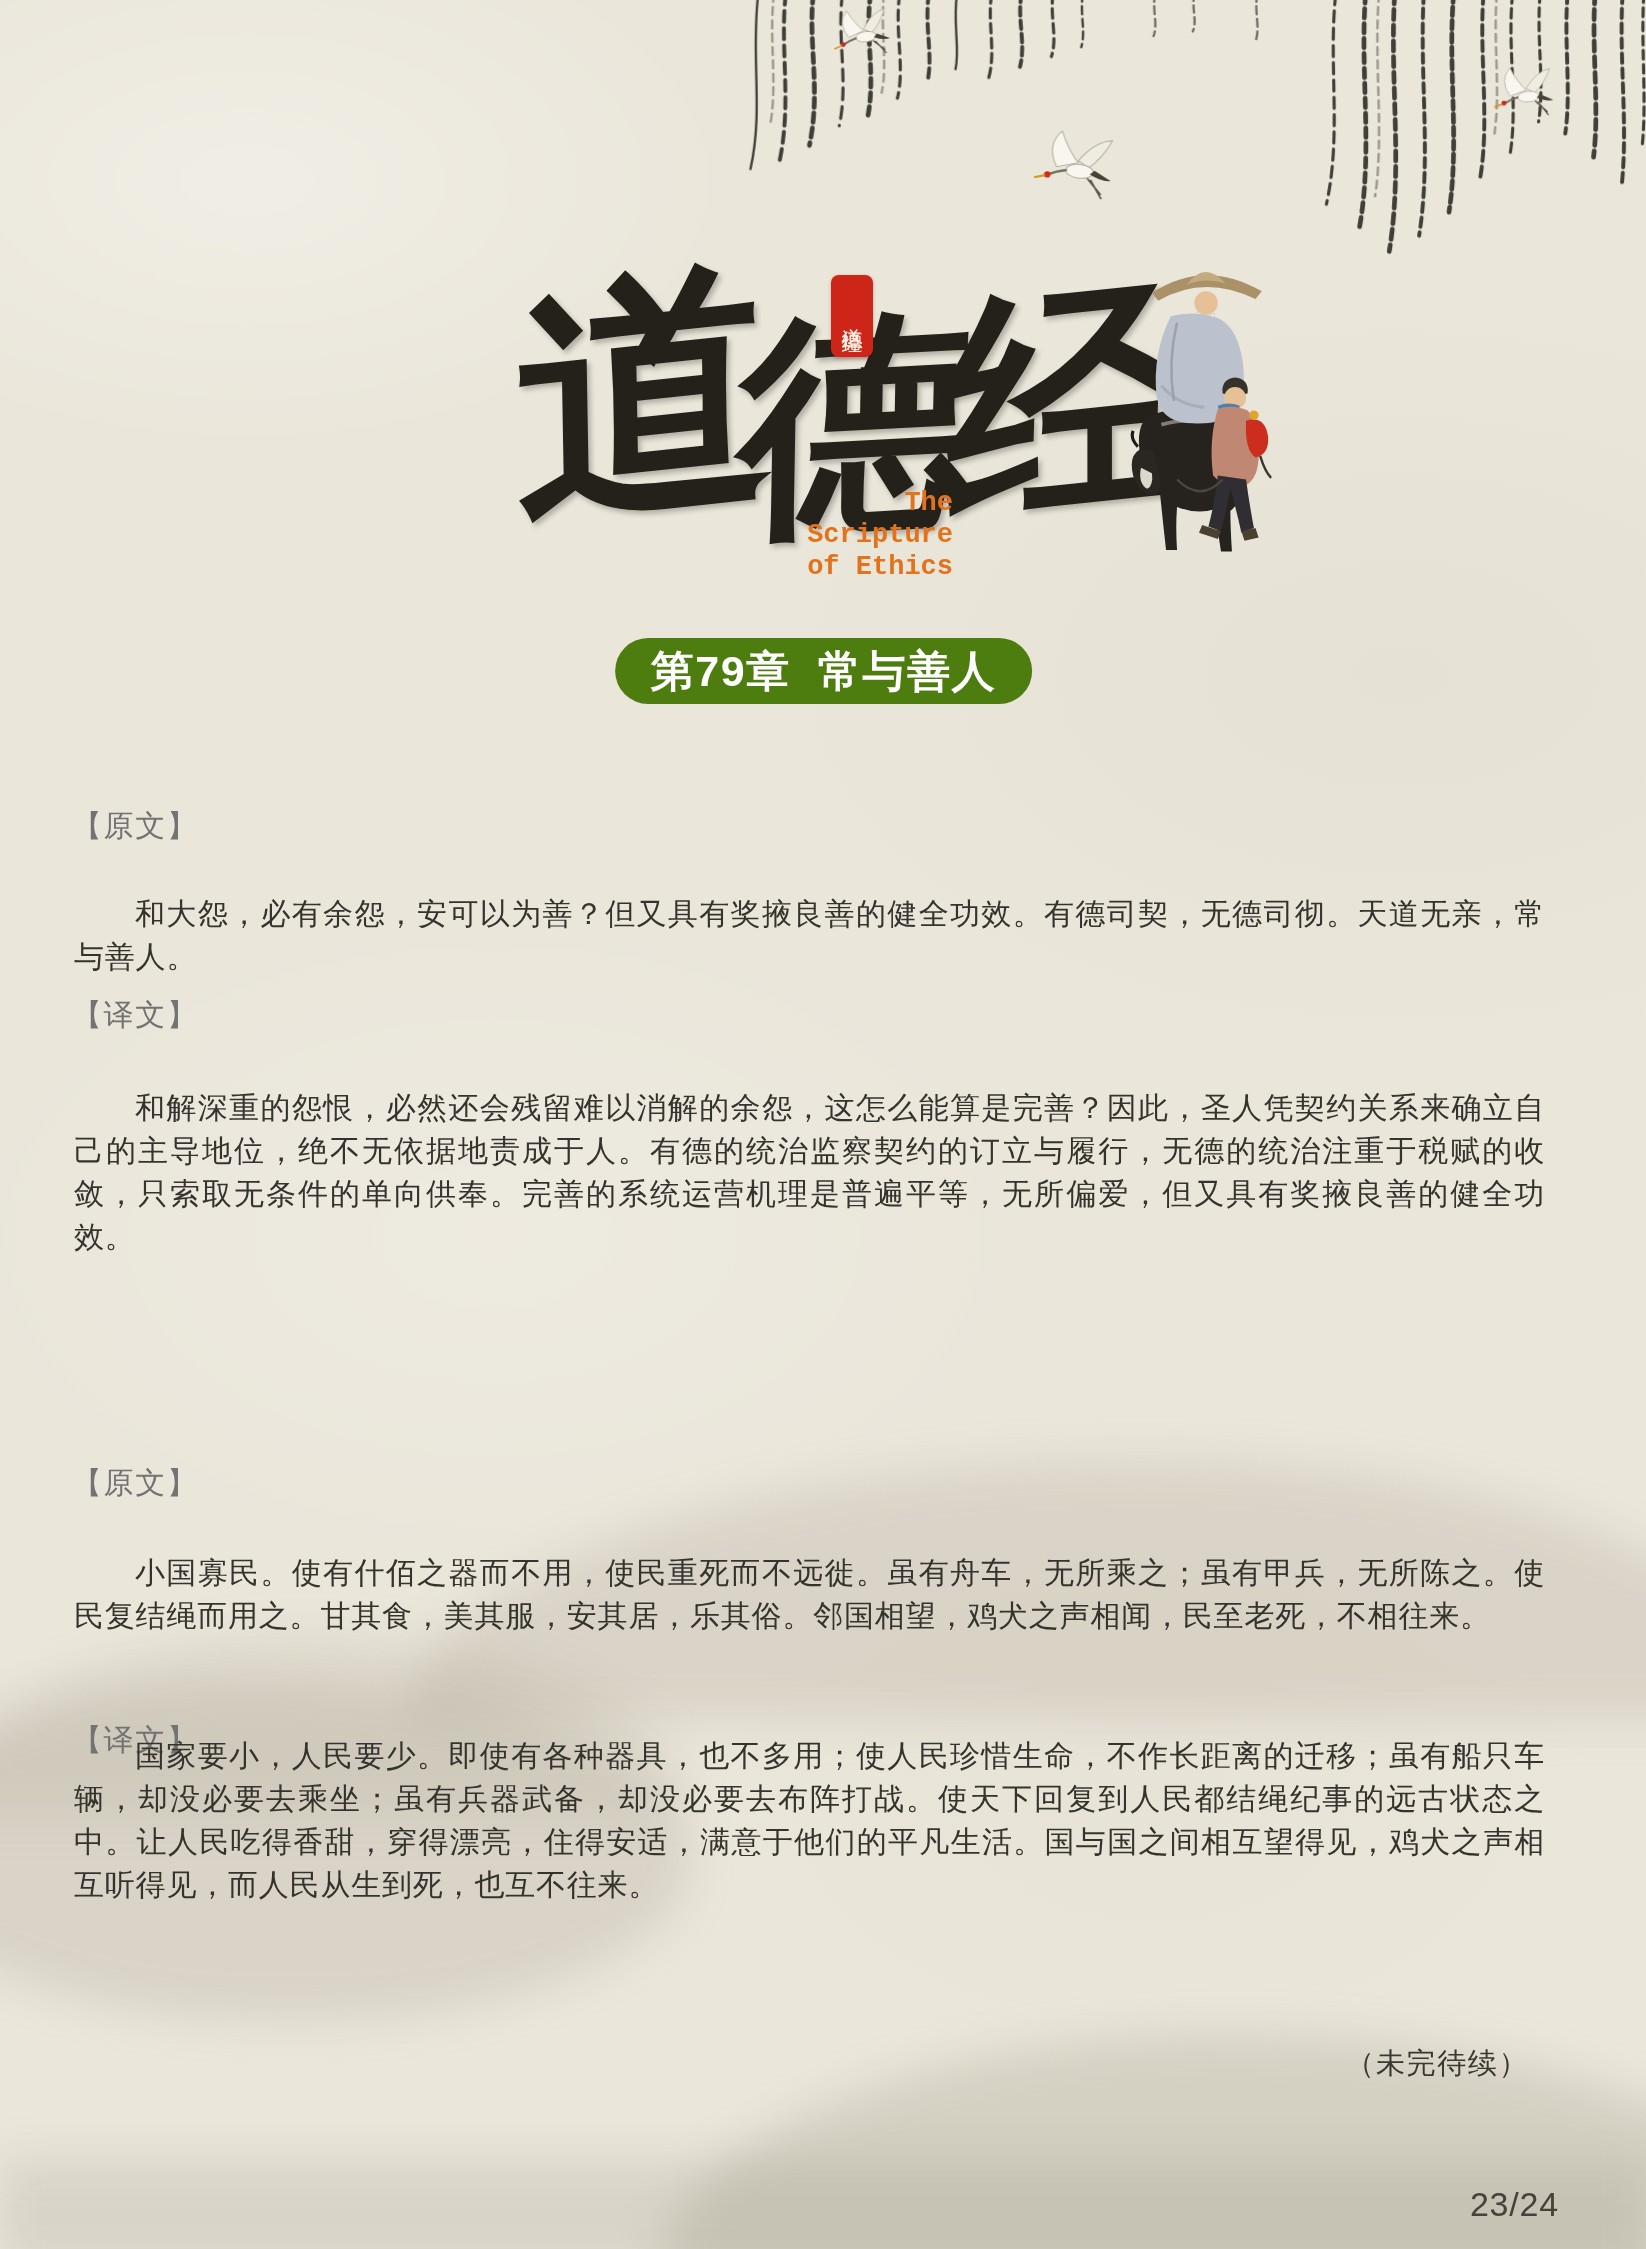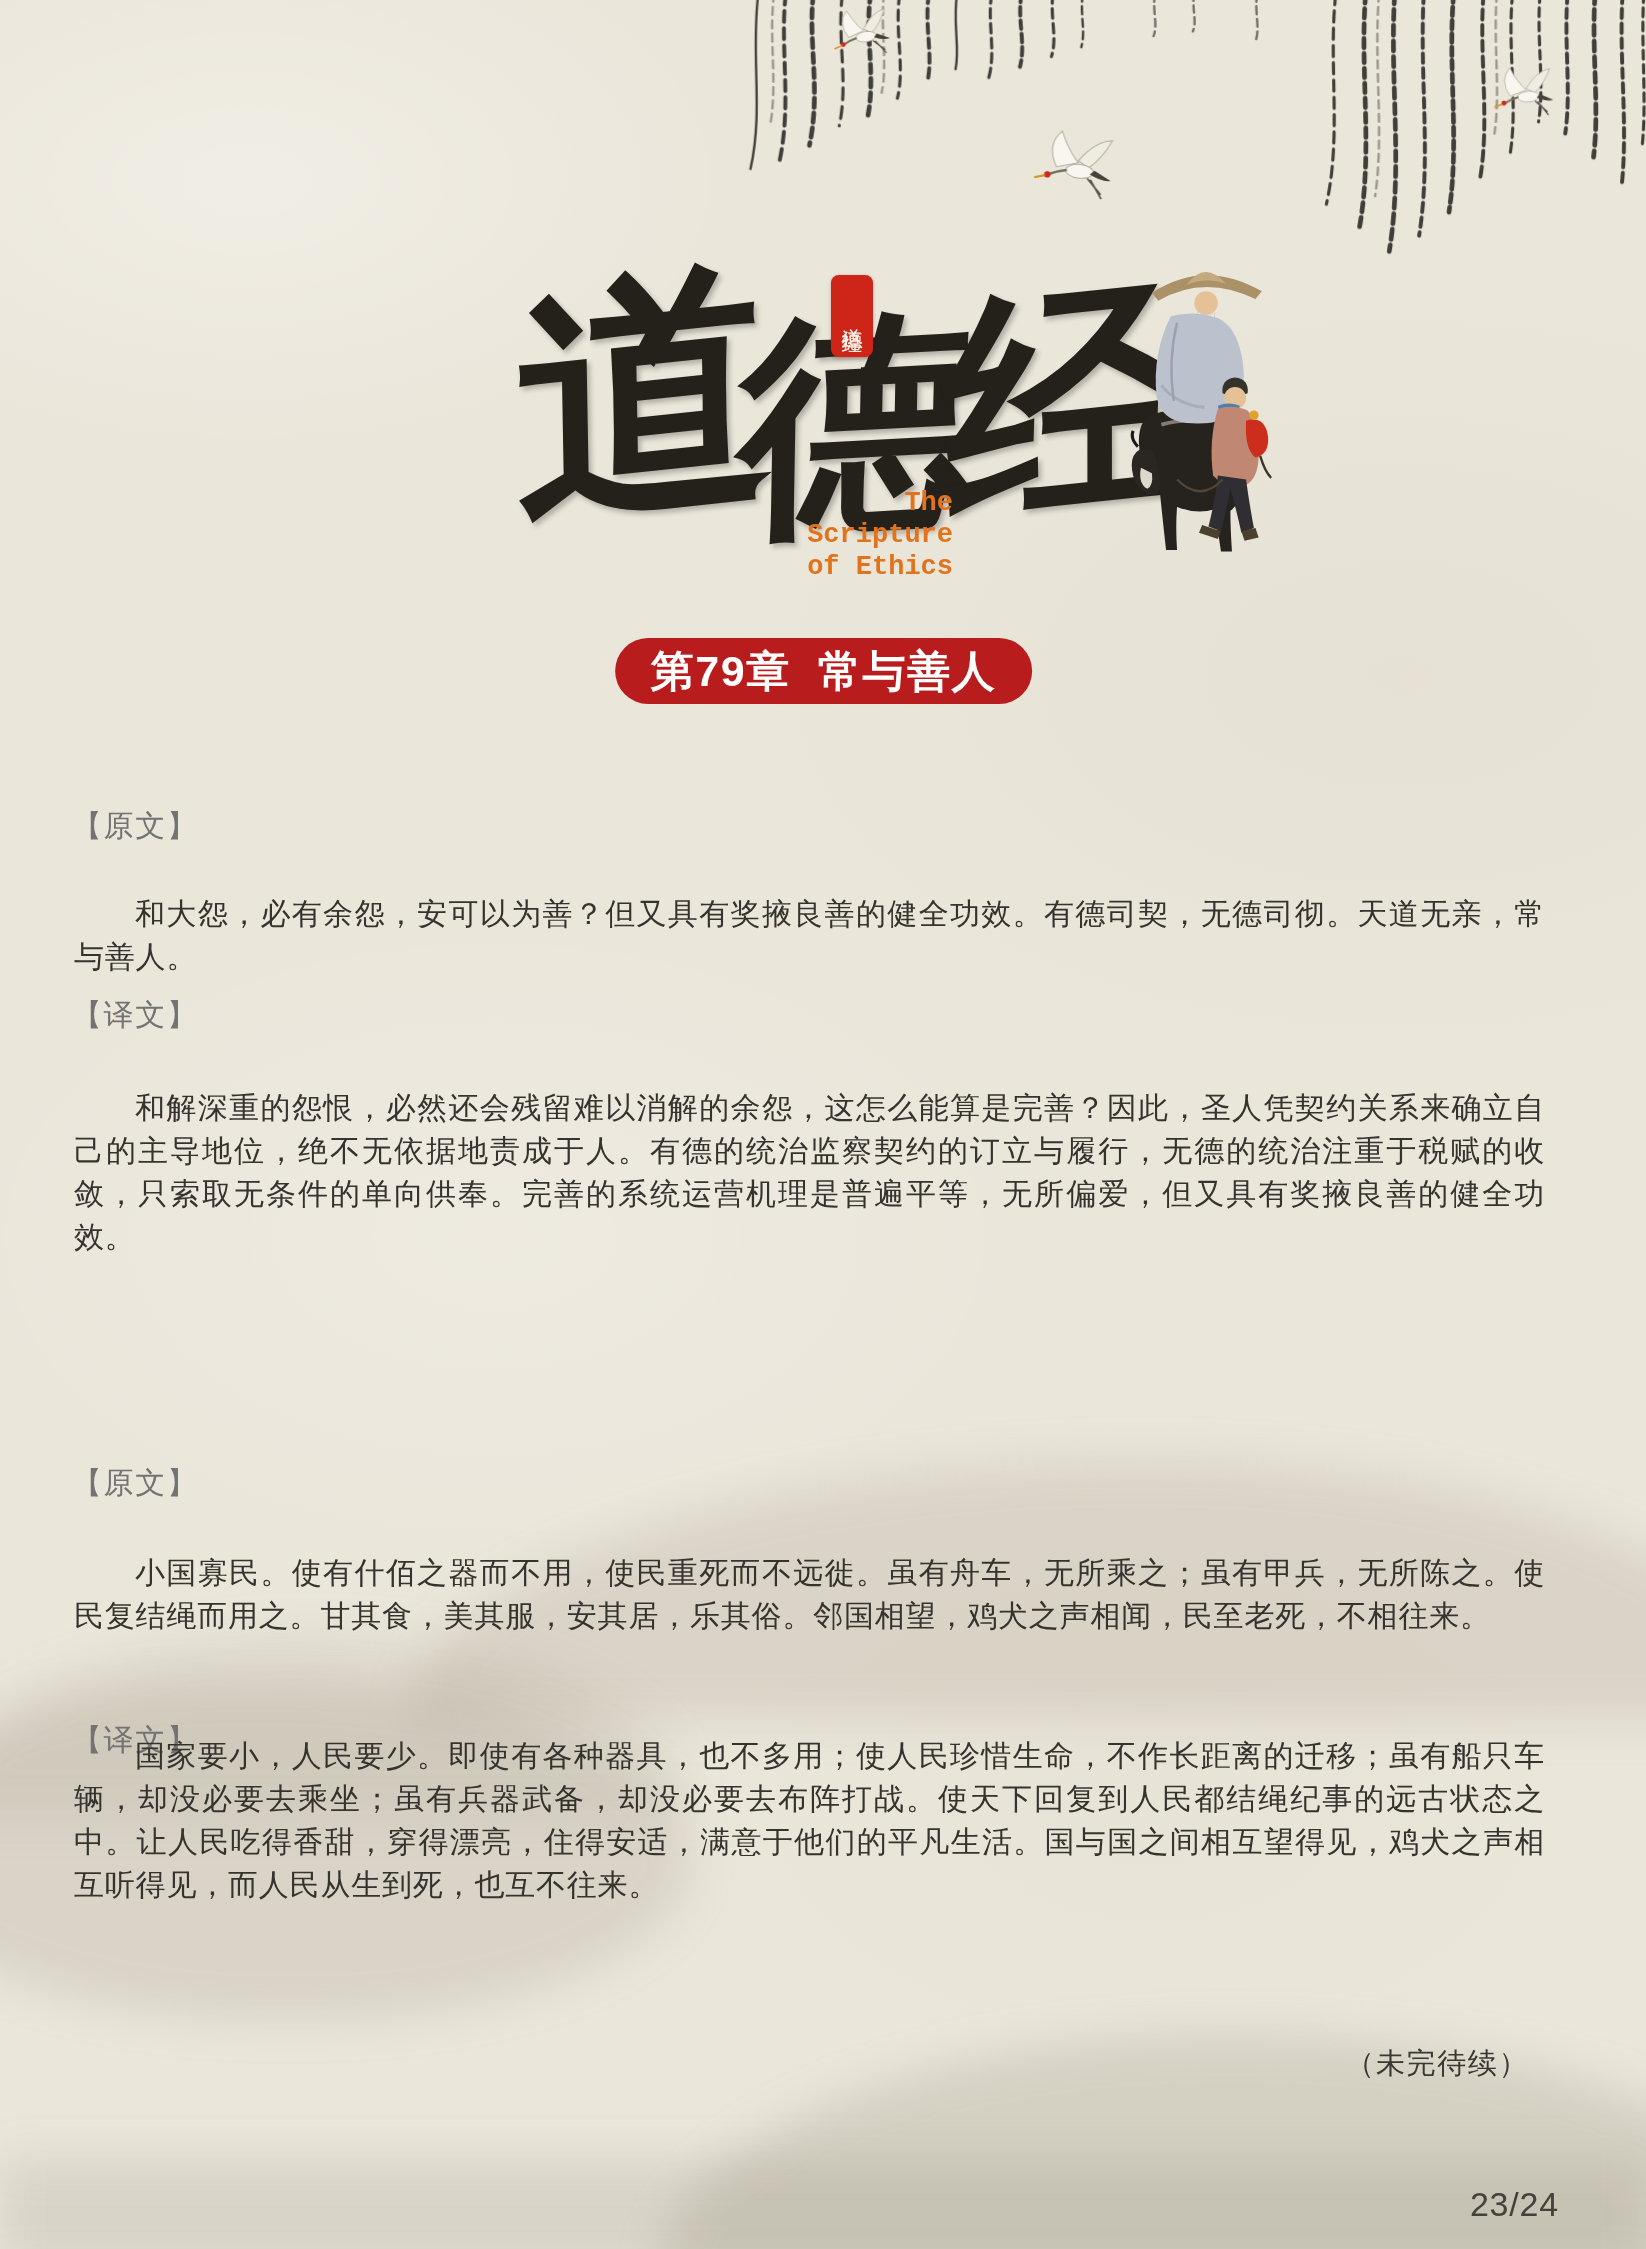--- a/index.html
+++ b/index.html
@@ -52,21 +52,21 @@
     text-align:center;line-height:42px;box-shadow:0 1.6px 3.9px rgba(90,20,10,.25);}
 
   .subtitle{position:absolute;left:745px;top:487px;width:208px;text-align:right;
     color:#e2731c;font-family:Liberation Mono, monospace;font-weight:bold;
     font-size:27px;line-height:32px;}
 
   .laozi{position:absolute;left:1130px;top:244px;width:149px;height:318px;}
 
   .chapter-banner{position:absolute;left:50%;transform:translateX(-50%);
     min-width:373px;height:66px;padding:0 36px;box-sizing:border-box;
-    background:#b91c1c;border-radius:33px;
+    background:#4d7c0f;border-radius:33px;
     color:#ffffff;font-weight:bold;font-size:43px;line-height:66px;
     text-align:center;letter-spacing:1.6px;white-space:pre;}
   .banner-79{top:638px;}
   .banner-80{top:1305px;}
 
   .section-label{position:absolute;left:72px;
     font-family:"Liberation Serif",serif;font-weight:normal;
     font-size:30px;color:#737373;letter-spacing:1.6px;white-space:nowrap;}
   .label-79-orig{top:806px;}
   .label-79-trans{top:995px;}

